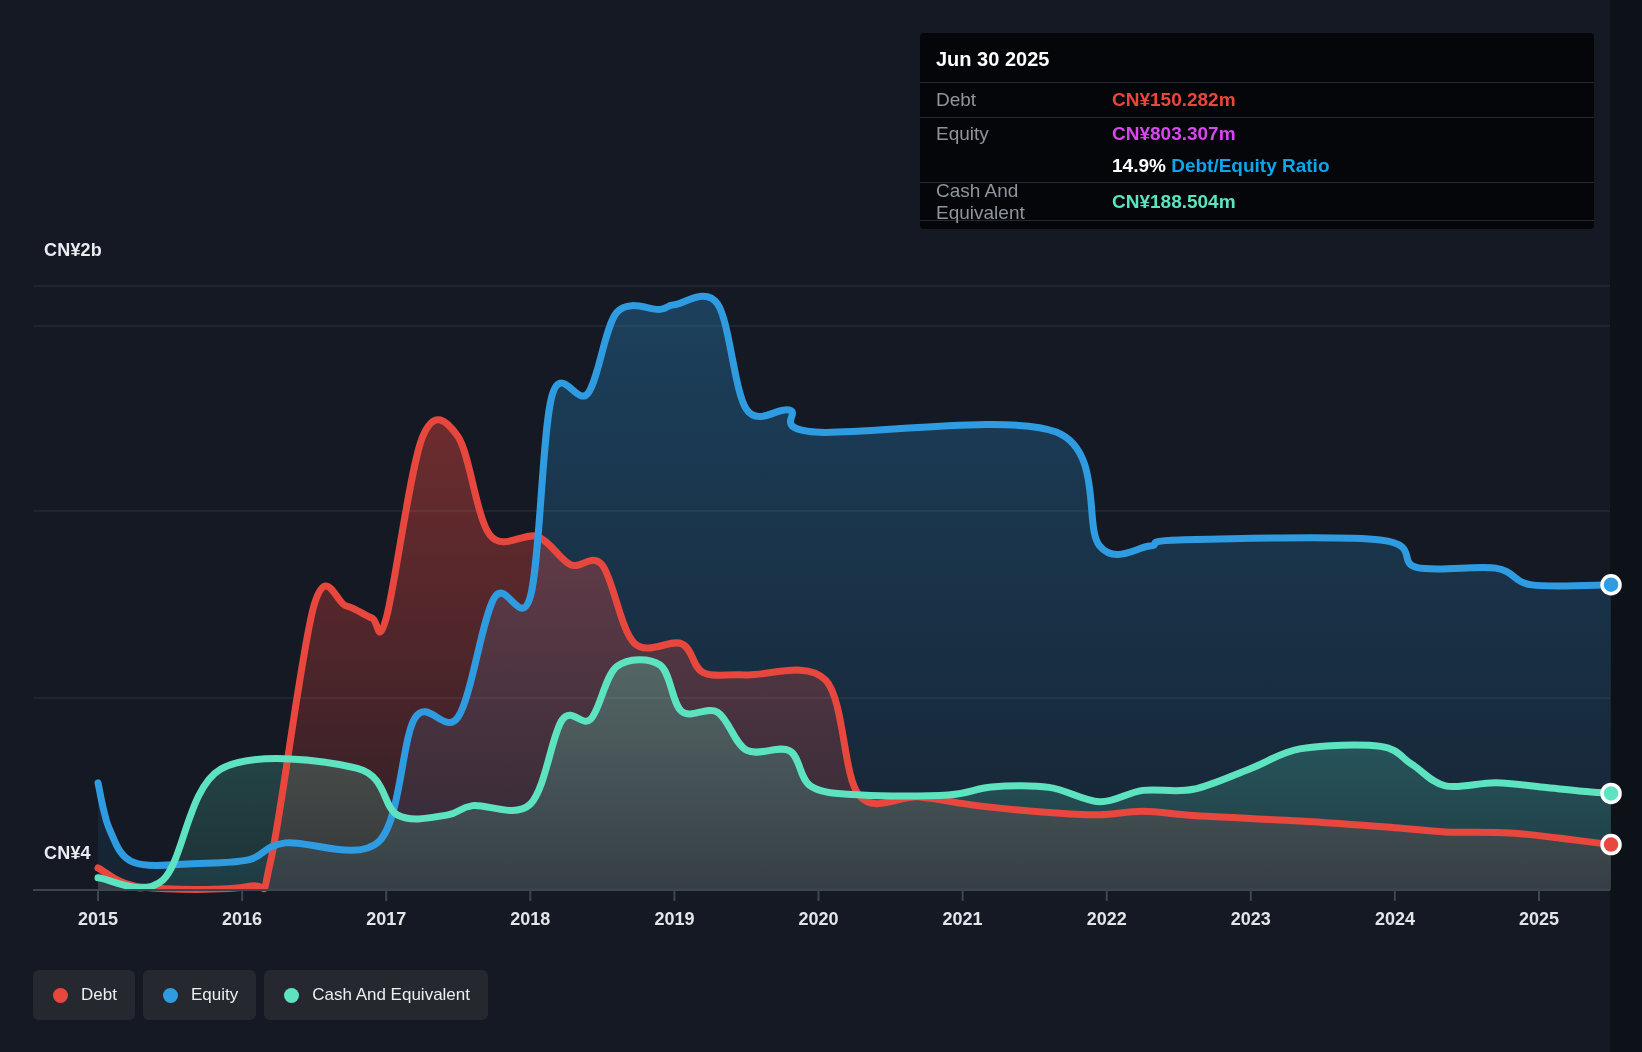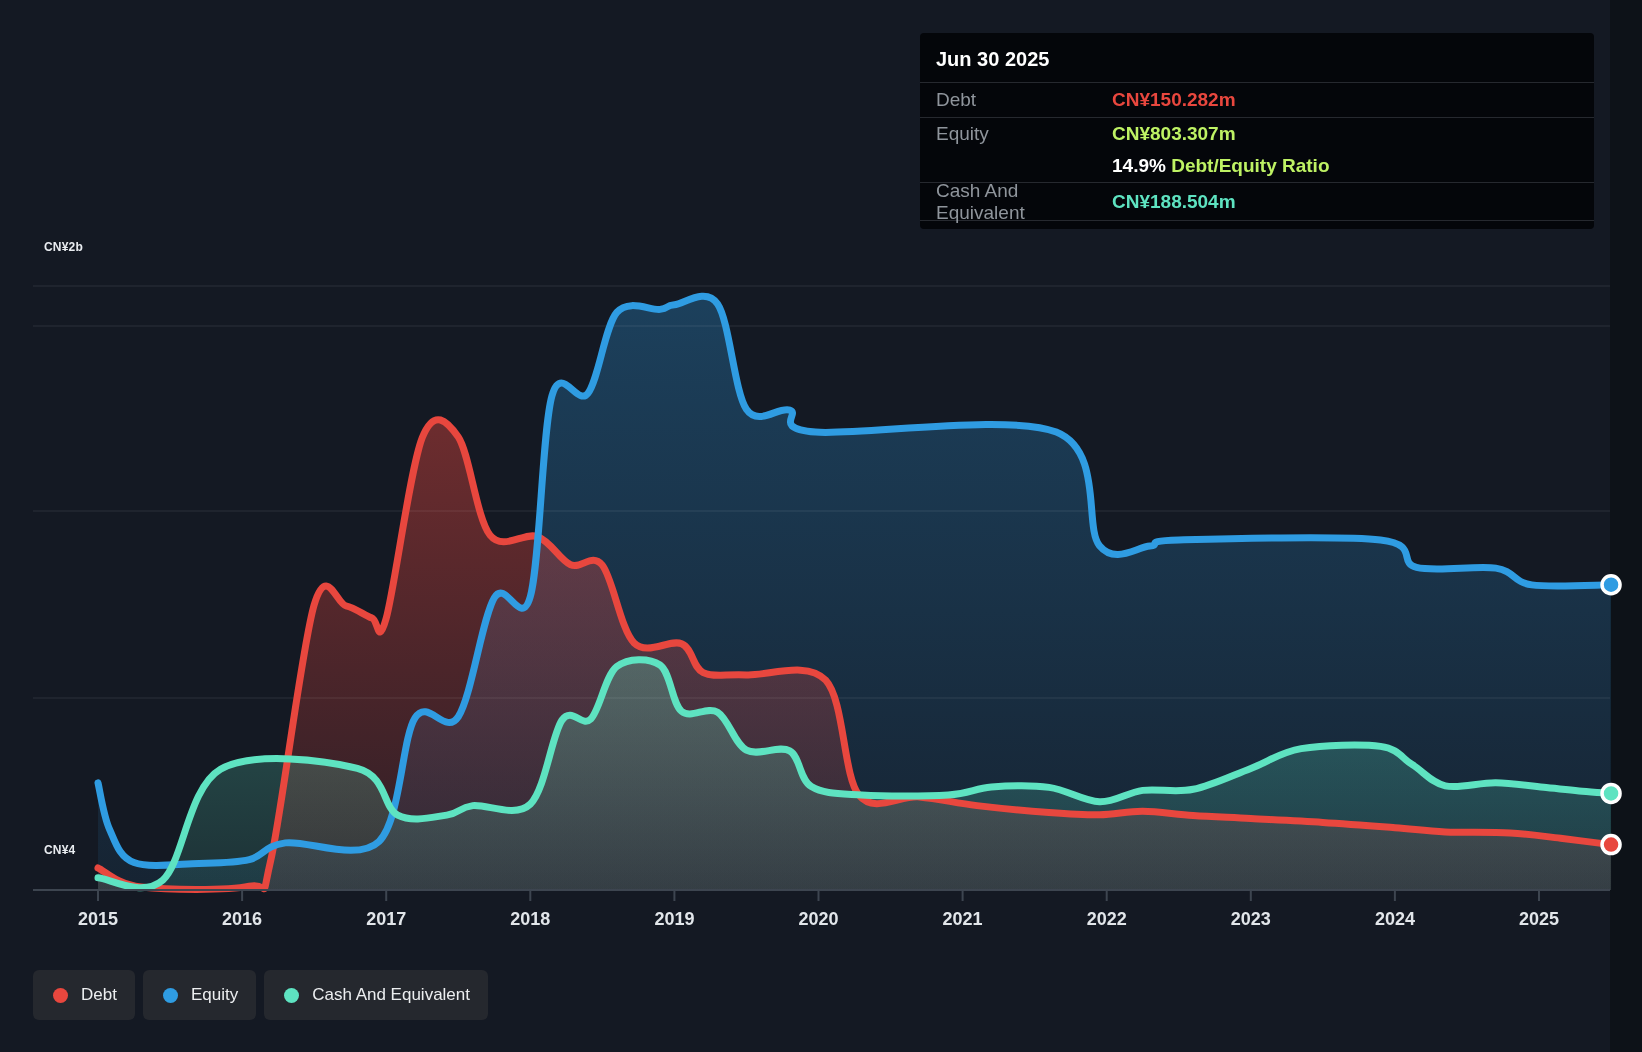--- a/index.html
+++ b/index.html
@@ -1,34 +1,34 @@
 <!DOCTYPE html>
 <html><head>
 <meta charset="utf-8">
 <style>
   html,body{margin:0;padding:0;background:#141923;width:1642px;height:1052px;overflow:hidden;
     font-family:"Liberation Sans", sans-serif;}
   .stage{position:relative;width:1642px;height:1052px;}
   svg{position:absolute;left:0;top:0;}
-  .ylab{position:absolute;color:#e9ecf0;font-size:12px;font-weight:700;letter-spacing:.2px;}
+  .ylab{position:absolute;color:#e9ecf0;font-size:18px;font-weight:700;letter-spacing:.2px;}
   .ylab.top{left:44px;top:240px;}
   .ylab.bottom{left:44px;top:843px;}
   .tooltip{position:absolute;left:920px;top:33px;width:674px;height:196px;background:#04060a;
     border-radius:4px;padding:0 16px;box-sizing:border-box;}
   .tt-title{height:49px;line-height:52px;color:#ffffff;font-size:20px;font-weight:700;}
   .tt-divider{height:1px;background:#26292f;margin:0 -16px;}
   .tt-row{display:flex;align-items:center;font-size:19px;}
   .tt-row .tt-label{width:176px;color:#8f959c;}
   .tt-row .tt-value{font-weight:700;}
   .row-debt{height:34px;}
   .row-equity{height:32px;}
   .row-ratio{height:32px;}
   .row-cash{height:37px;}
   .ratio-pct{color:#ffffff;font-weight:700;text-align:right;}
-  .ratio-rest{color:#bef264;font-weight:700;}
+  .ratio-rest{color:#0ea5e9;font-weight:700;}
   .legend{position:absolute;left:33px;top:970px;display:flex;gap:8px;}
   .pill{display:flex;align-items:center;height:50px;background:#25282e;border-radius:6px;
     padding:0 18px 0 20px;box-sizing:border-box;}
   .dot{width:15px;height:15px;border-radius:50%;margin-right:13px;flex:0 0 auto;}
   .pill span.lbl{color:#eceef0;font-size:17px;white-space:nowrap;}
 </style>
 </head>
 <body>
 
 <div class="stage">
@@ -93,21 +93,21 @@
   <div class="tooltip">
     <div class="tt-title">Jun 30 2025</div>
     <div class="tt-divider"></div>
     <div class="tt-row row-debt">
       <span class="tt-label">Debt</span>
       <span class="tt-value" id="tt-debt-value" style="color: rgb(232, 71, 62);">CN¥150.282m</span>
     </div>
     <div class="tt-divider"></div>
     <div class="tt-row row-equity">
       <span class="tt-label">Equity</span>
-      <span class="tt-value" id="tt-equity-value" style="color: #bef264;">CN¥803.307m</span>
+      <span class="tt-value" id="tt-equity-value" style="color: #d946ef;">CN¥803.307m</span>
     </div>
     <div class="tt-row row-ratio">
       <span class="tt-label"></span>
       <span>
         <span class="ratio-pct">14.9%</span><span class="ratio-rest"> Debt/Equity Ratio</span>
       </span>
     </div>
     <div class="tt-divider"></div>
     <div class="tt-row row-cash">
       <span class="tt-label">Cash And Equivalent</span>

